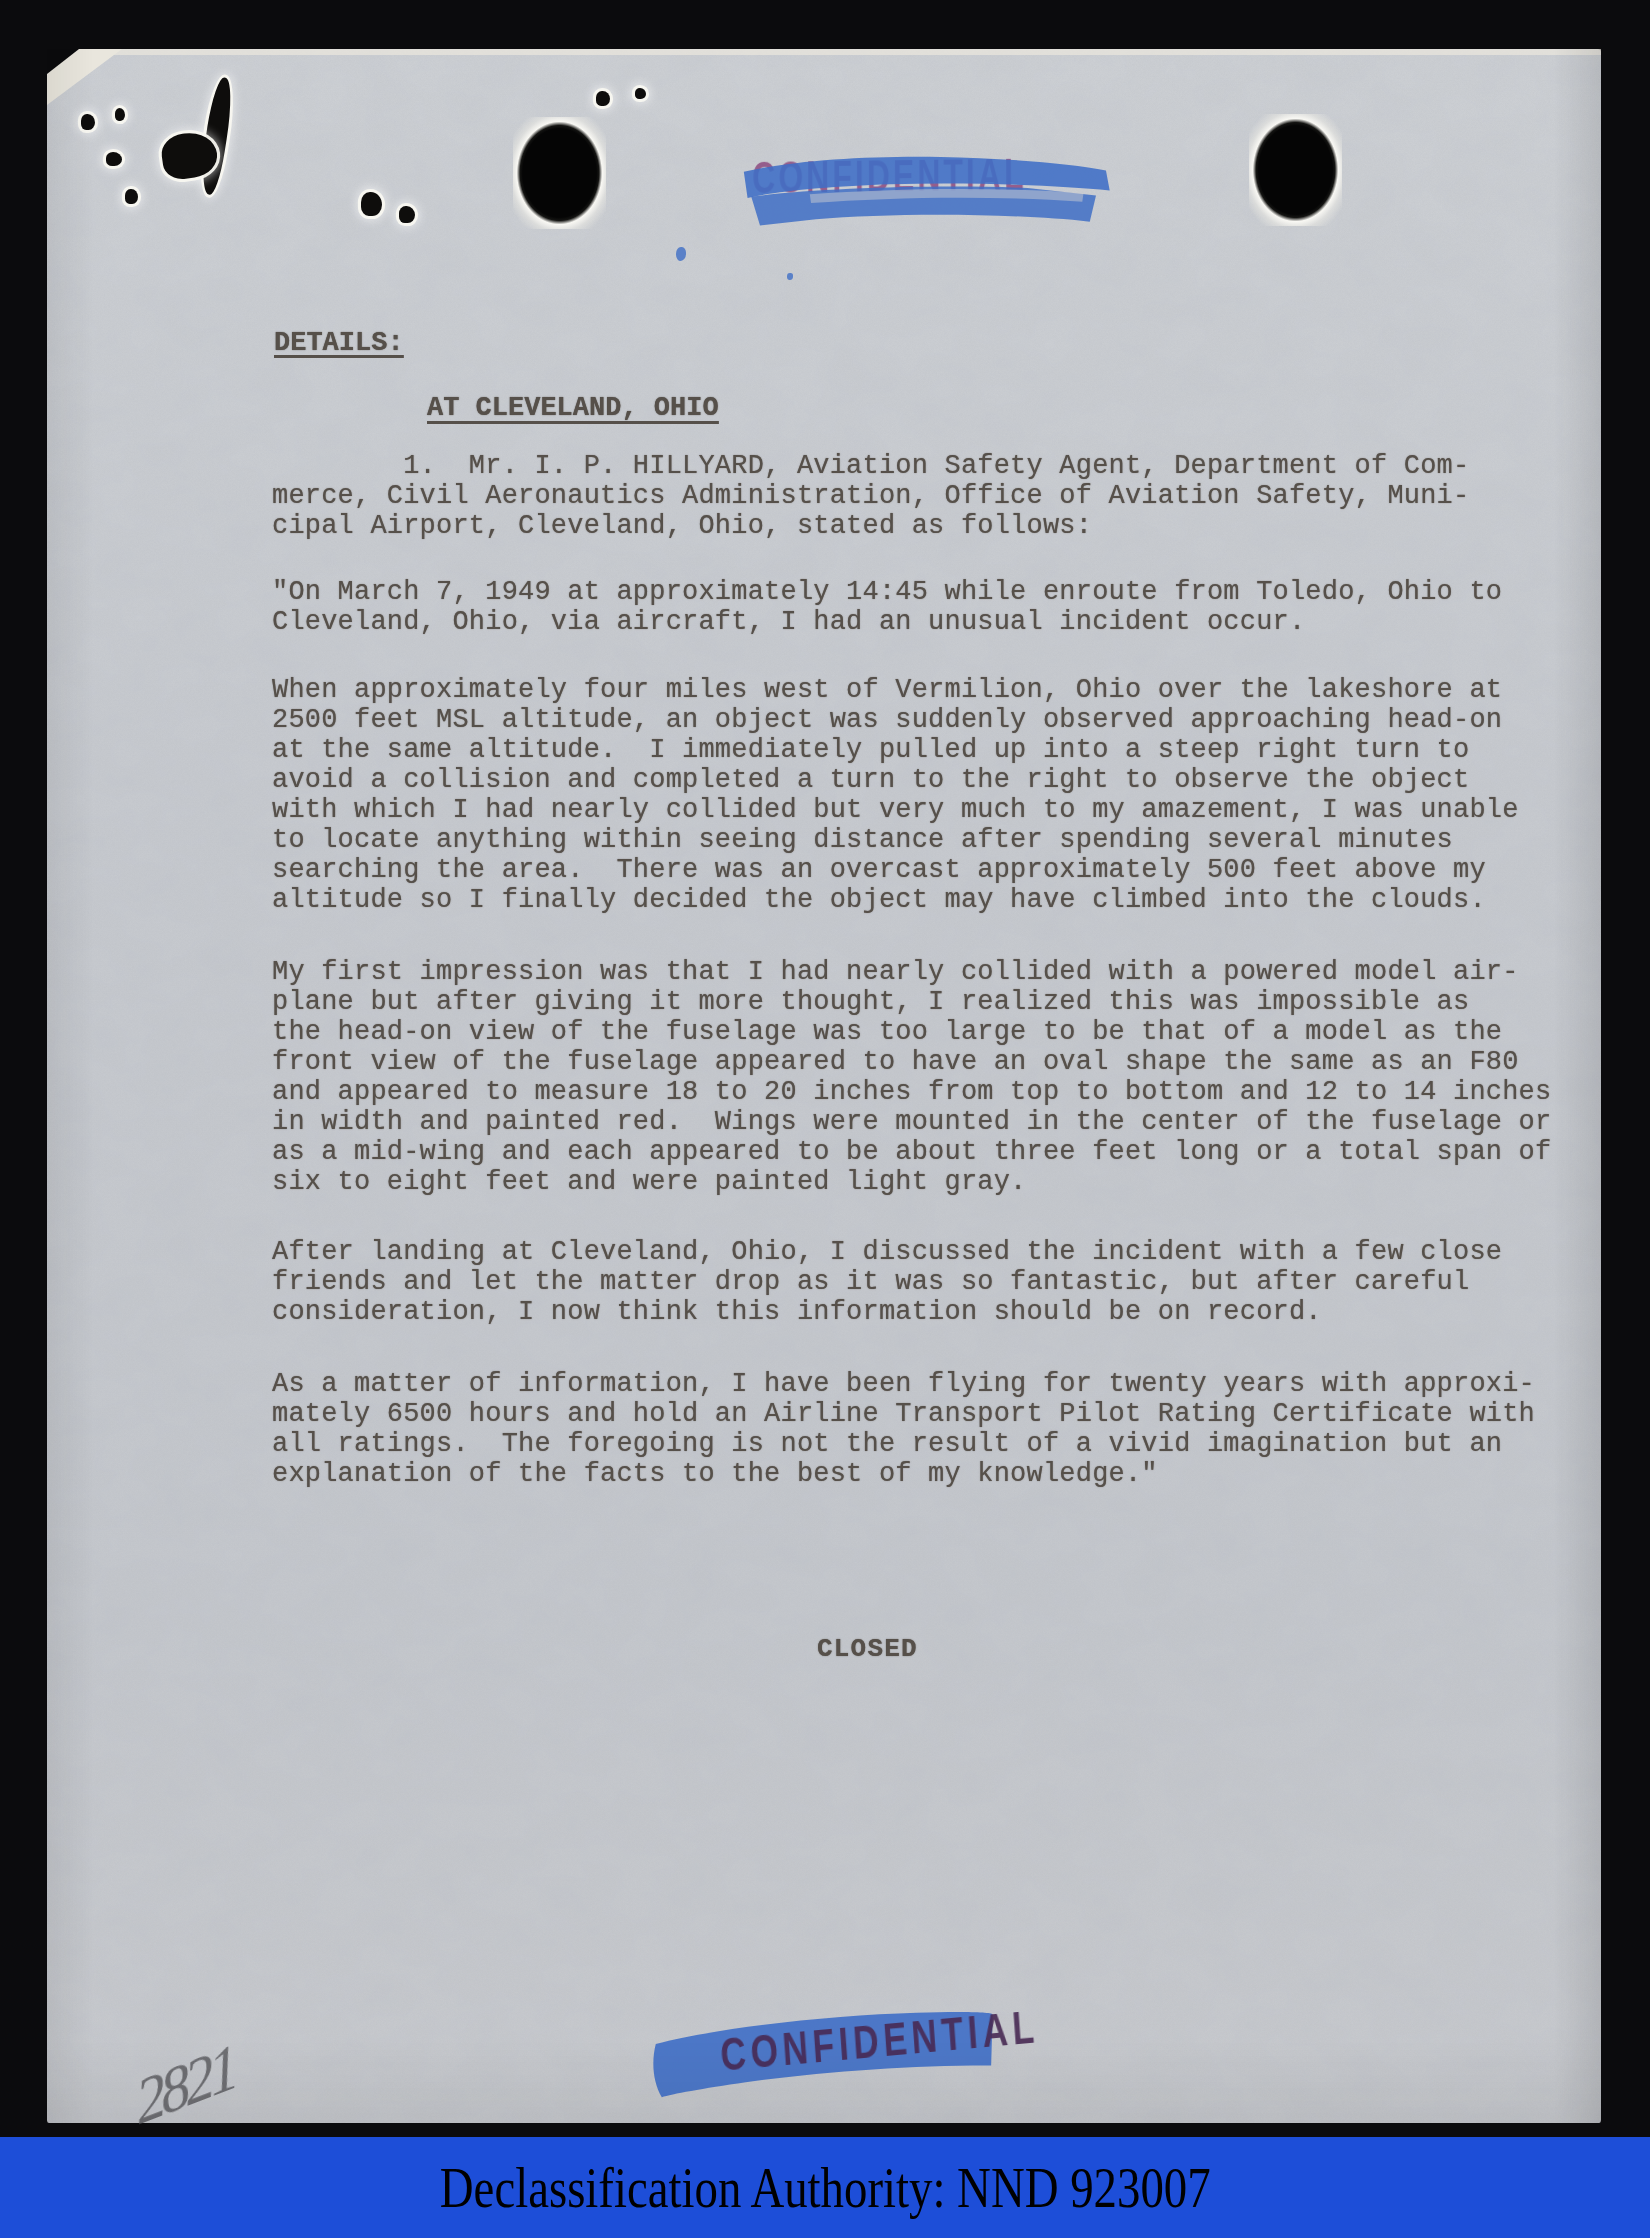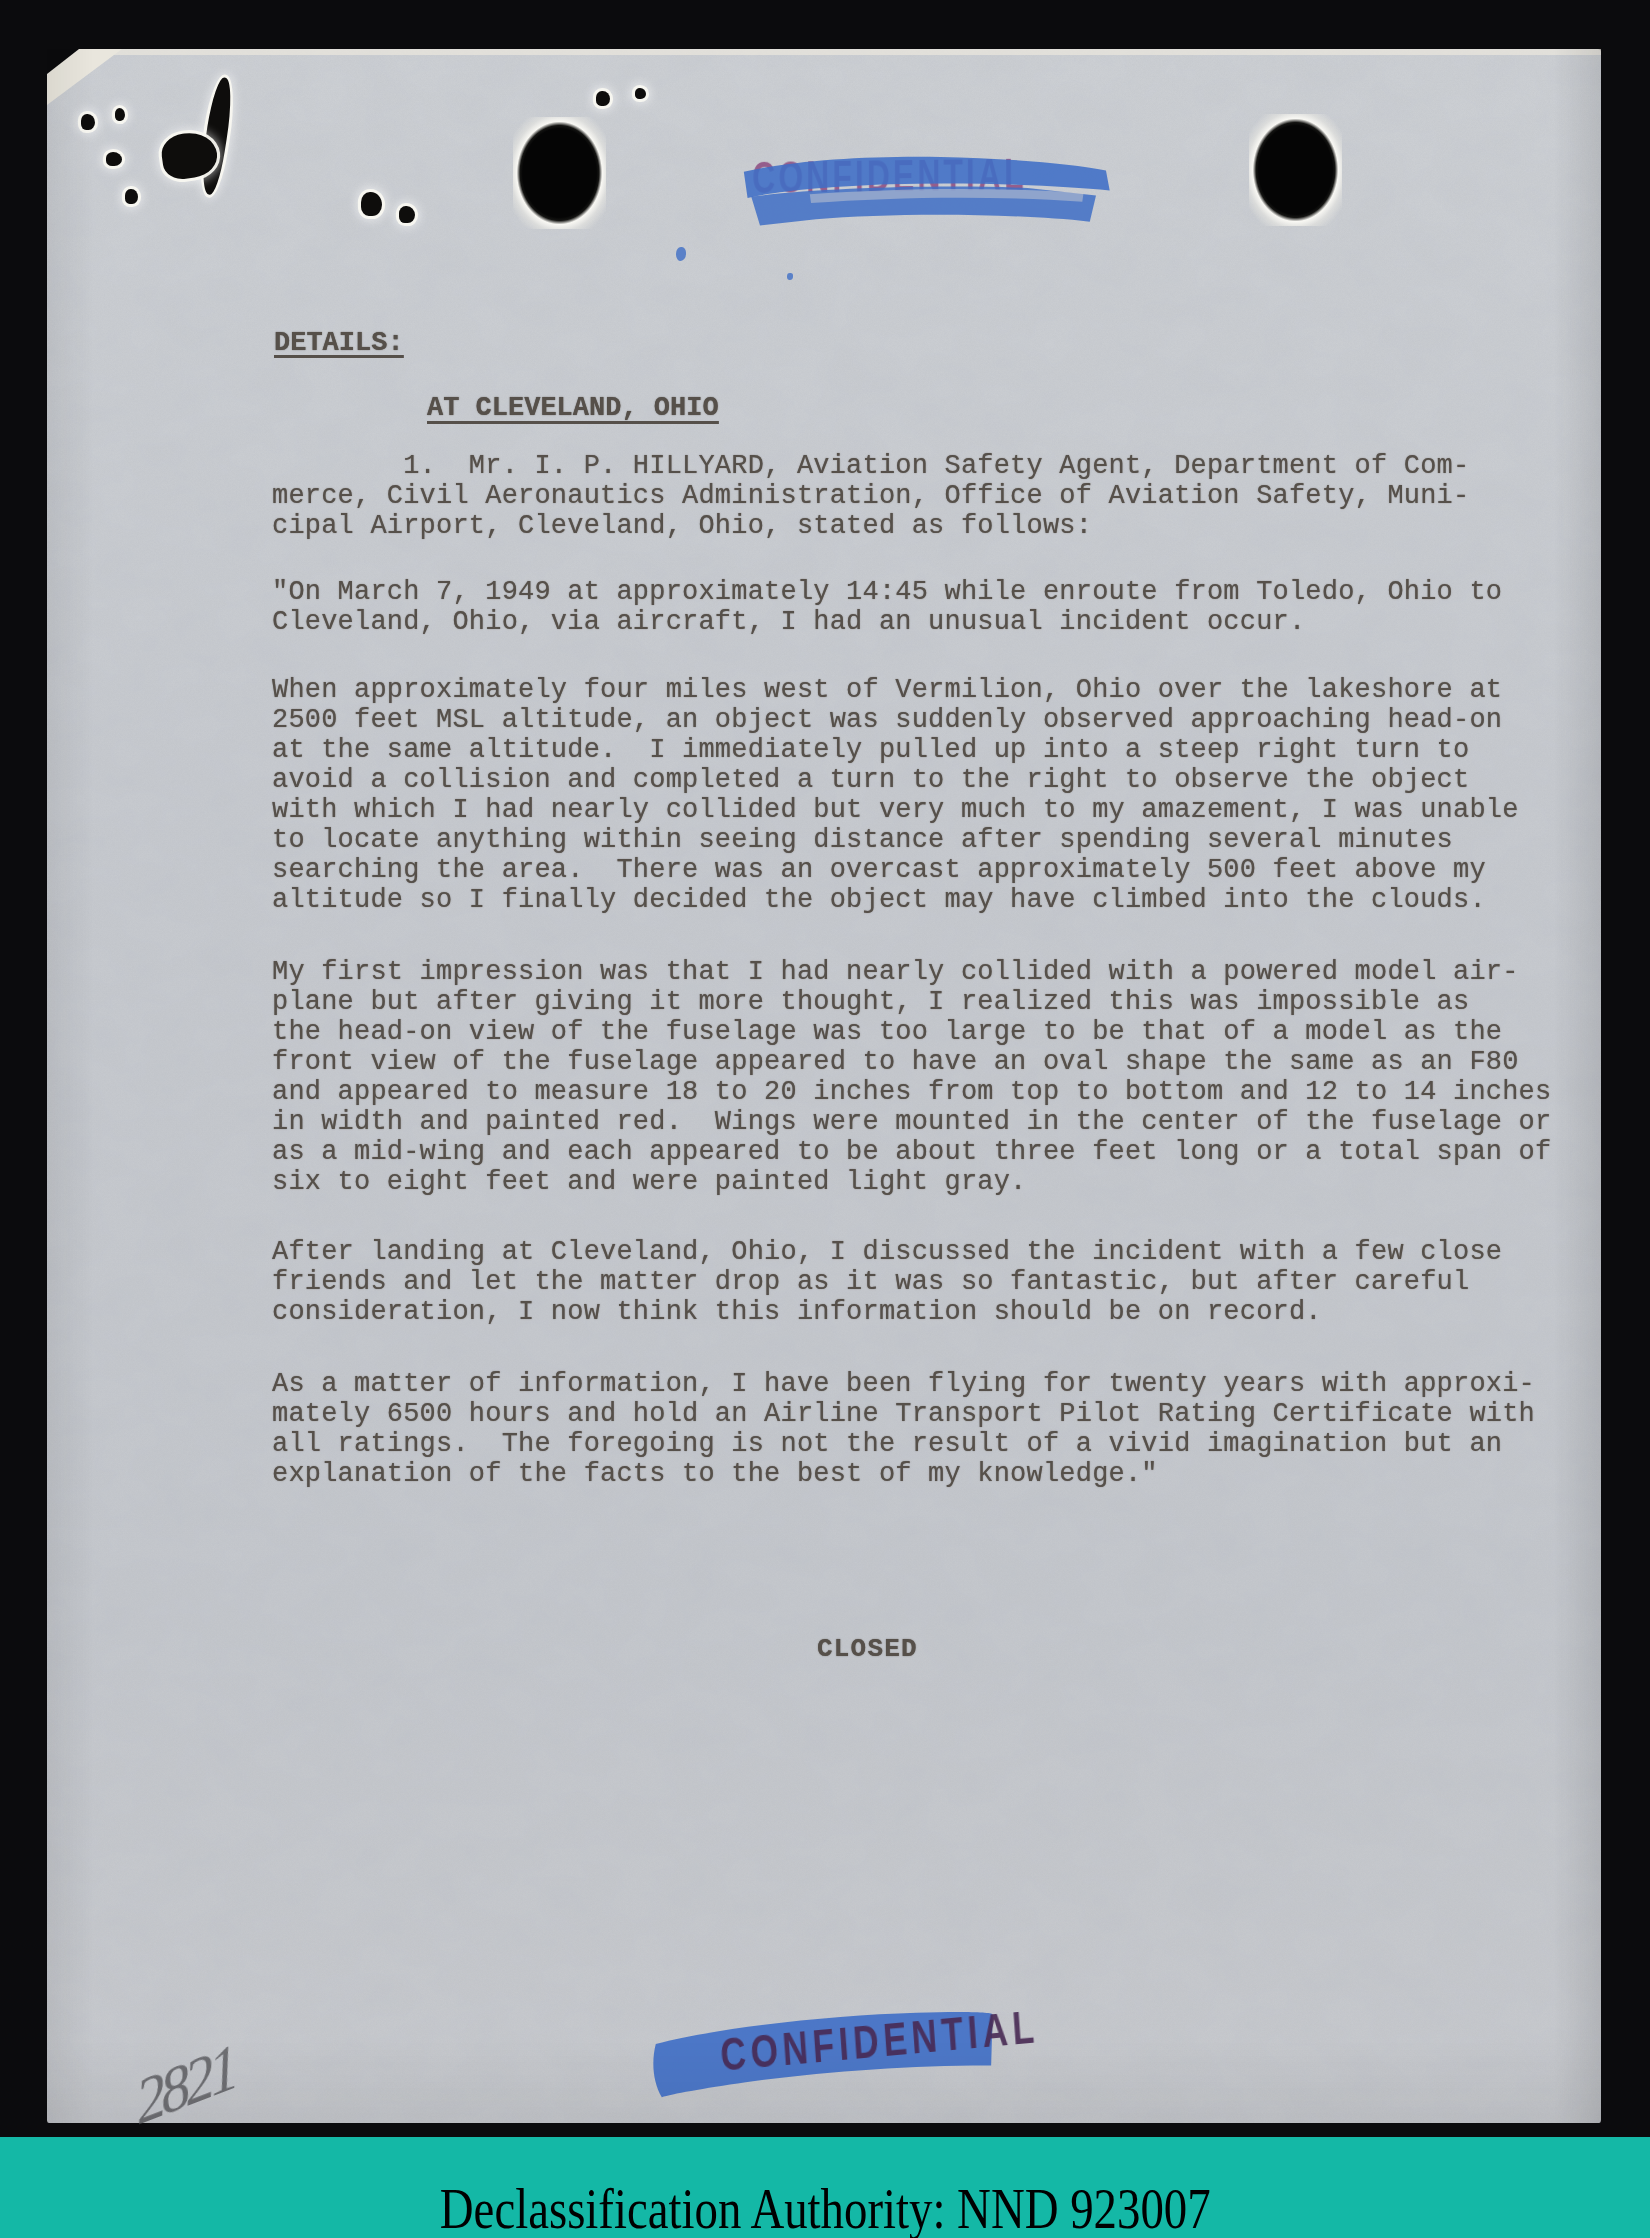--- a/index.html
+++ b/index.html
@@ -47,22 +47,22 @@
   .stamp-bottom svg{position:absolute;left:0;top:0;}
   .stamp-bottom .stamp-text{position:absolute;left:75px;top:24px;font-family:"Liberation Sans",sans-serif;
          font-weight:bold;font-size:42px;letter-spacing:5.6px;color:#482a54;opacity:.9;
          transform:scaleX(.84) scaleY(1.12) rotate(-2deg);transform-origin:left top;filter:blur(0.5px);}
   .blue-speck{position:absolute;background:#3f6ec6;border-radius:50% 42% 55% 48%;opacity:.8;}
   
   .handwritten{position:absolute;left:86px;top:2000px;font-family:"Liberation Serif",serif;
          font-style:italic;font-size:62px;color:#4c4c50;opacity:.72;letter-spacing:-5px;
          transform:rotate(-21deg) skewX(-14deg);filter:blur(0.2px);}
   
-  .footer-strip{position:absolute;left:0;top:2137px;width:1650px;height:102px;background:#14b8a6;
-         display:flex;align-items:flex-end;justify-content:center;}
+  .footer-strip{position:absolute;left:0;top:2137px;width:1650px;height:102px;background:#1d4ed8;
+         display:flex;align-items:center;justify-content:center;}
   .footer-text{font-family:"Liberation Serif",serif;font-size:52px;color:#000;white-space:pre;
          transform:scaleX(.9) scaleY(1.08);letter-spacing:0px;}
 </style>
 </head>
 <body>
 
 <div id="screen">
 
   <div class="paper">
 

